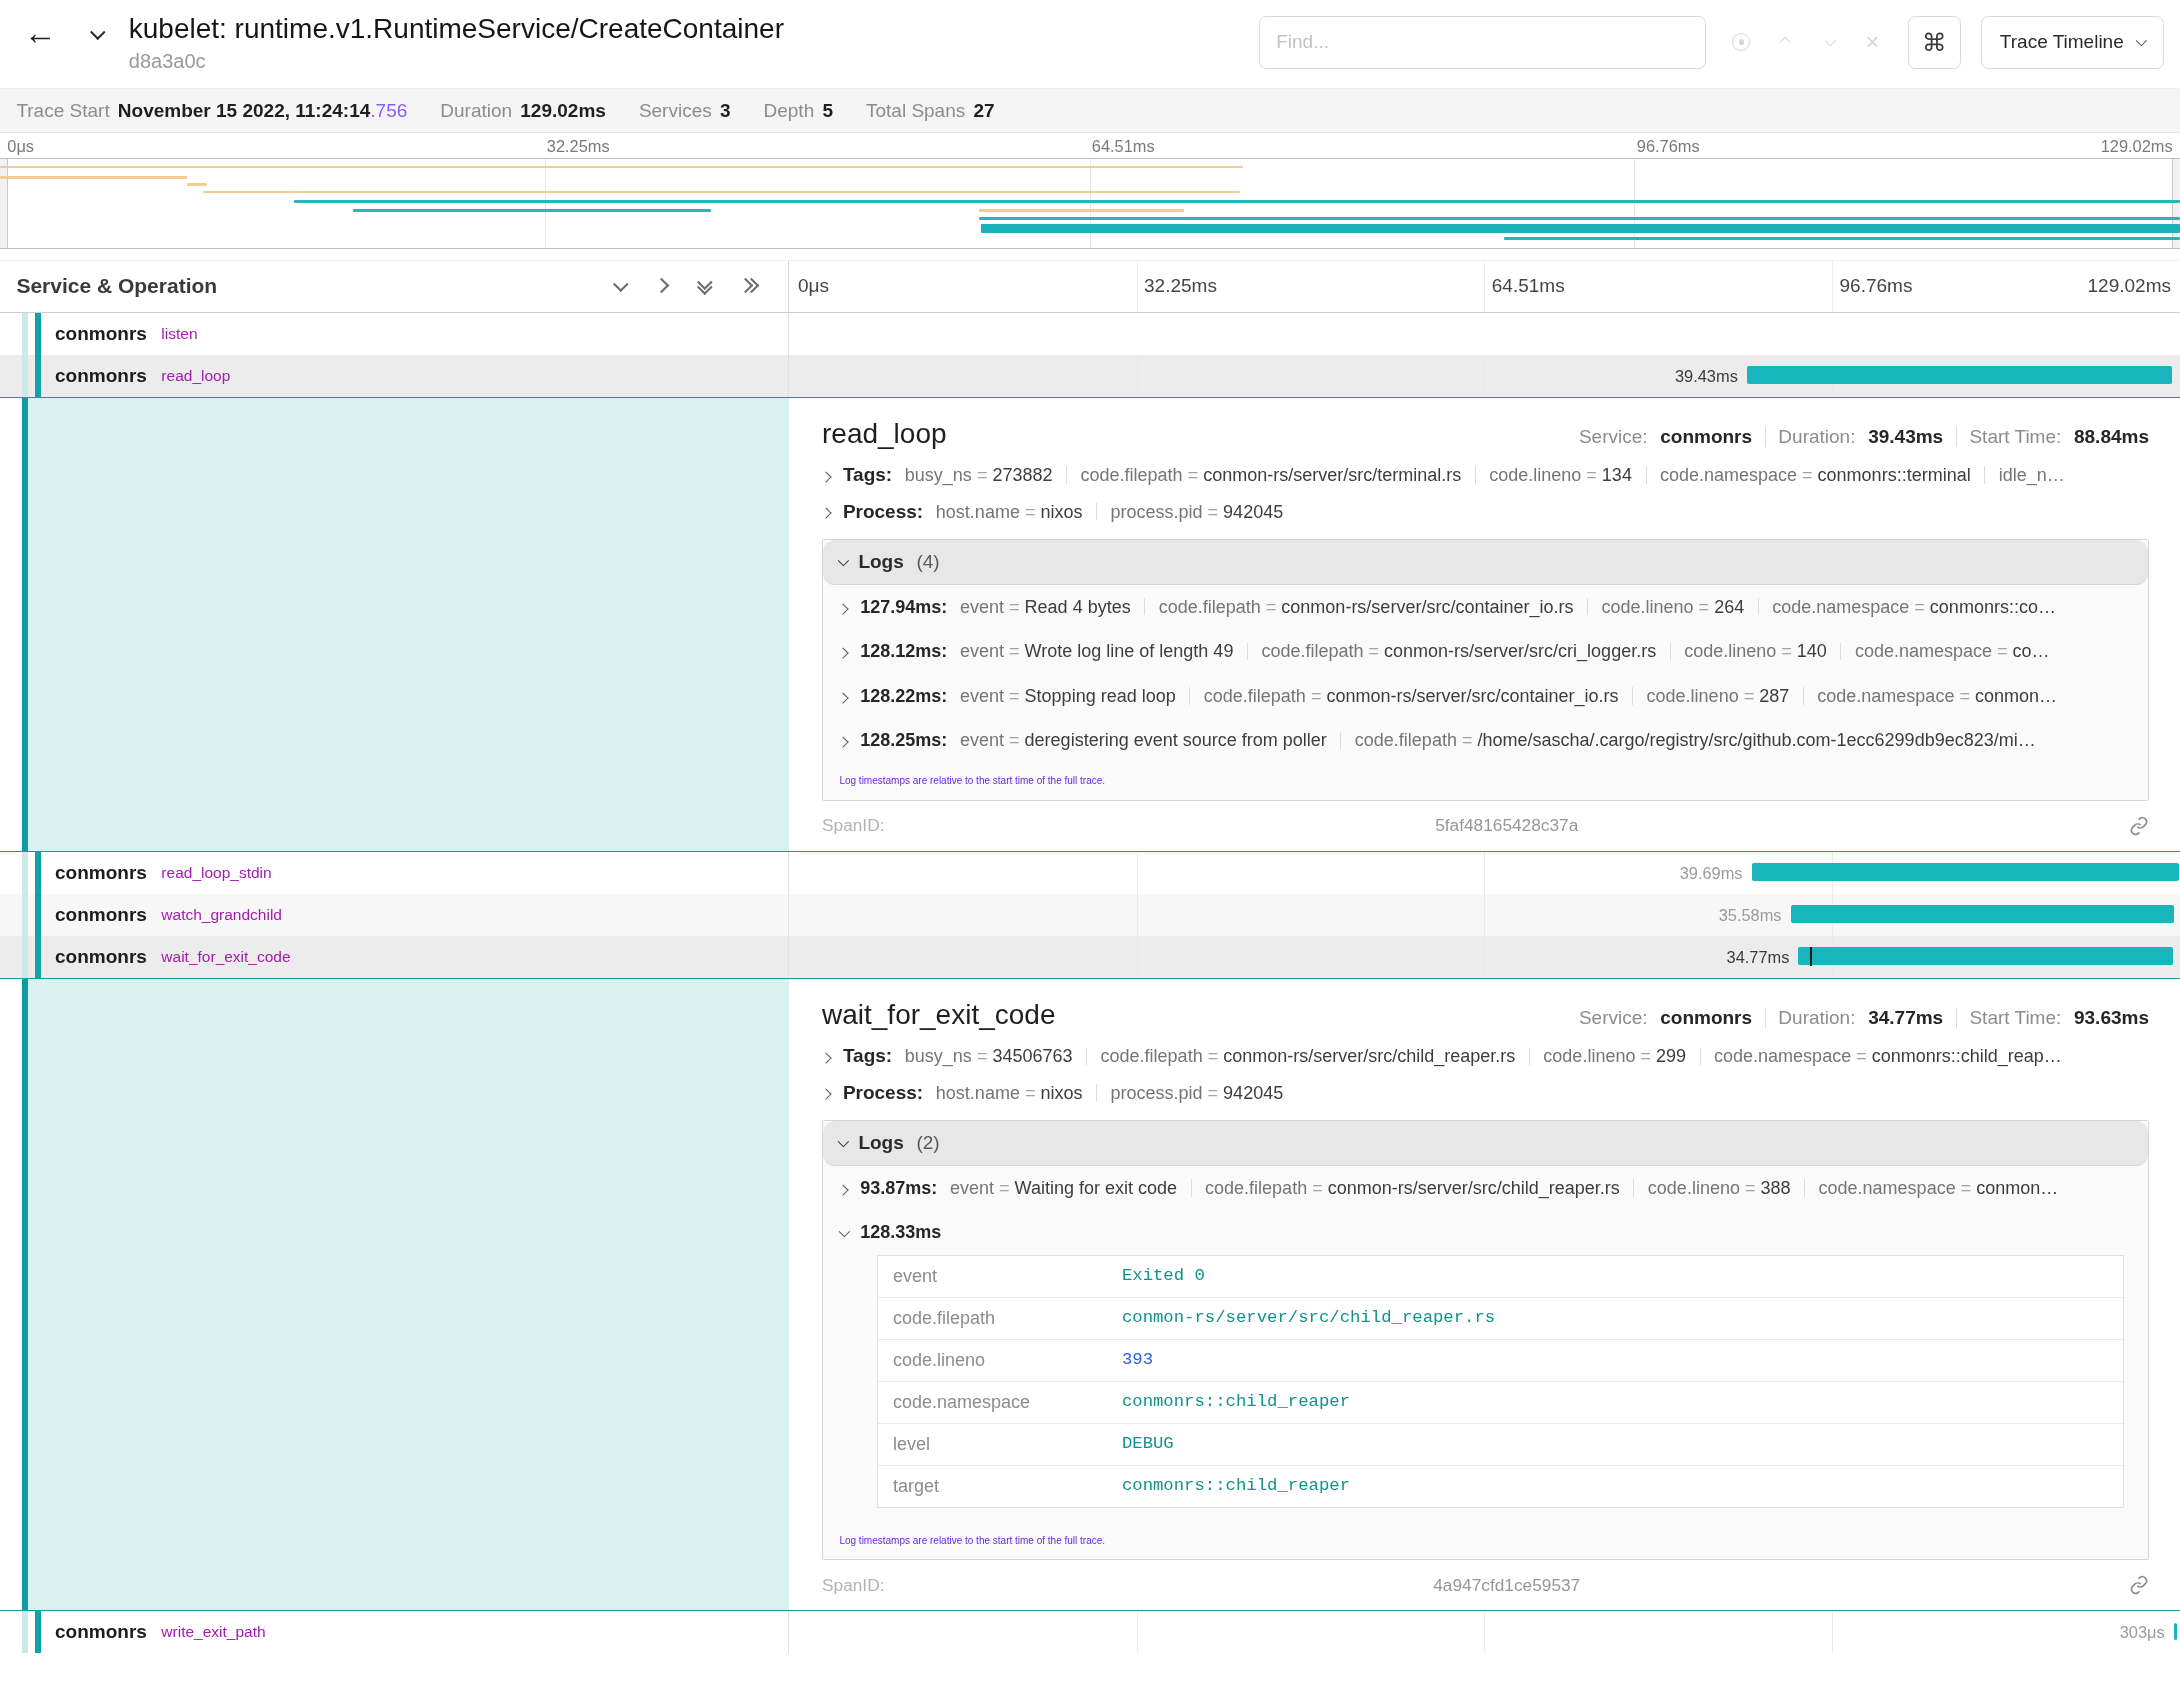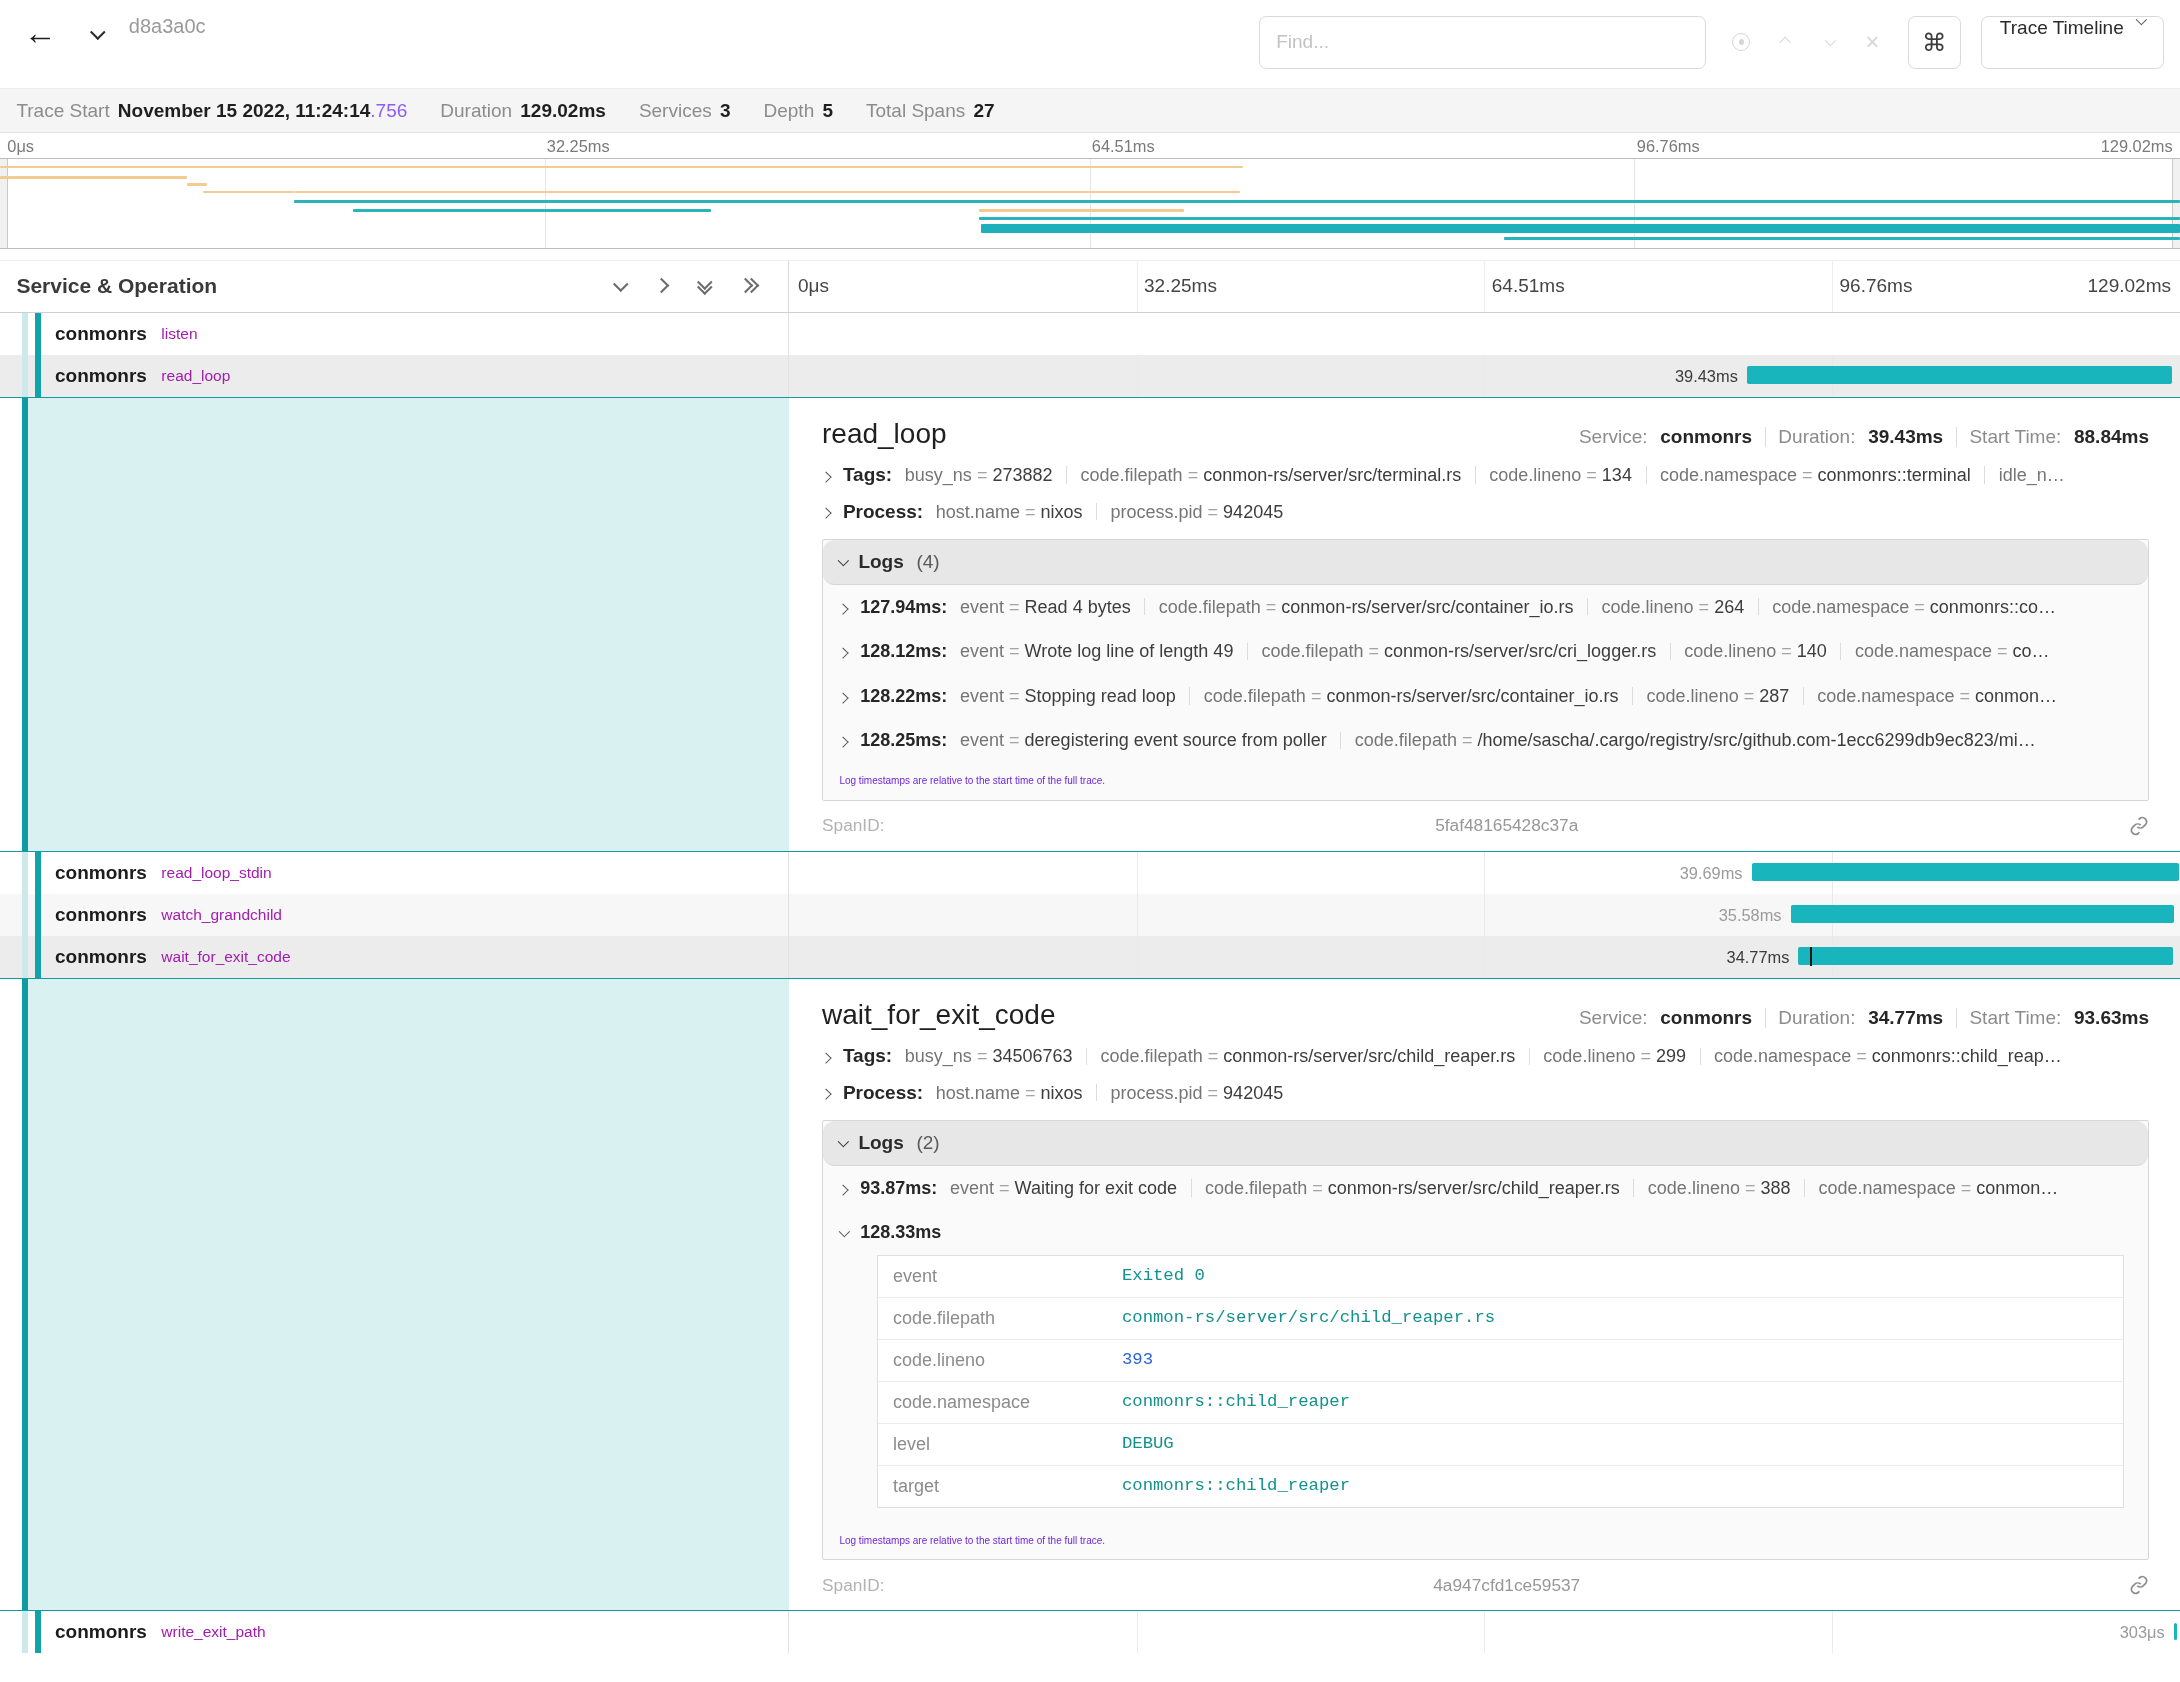--- a/index.html
+++ b/index.html
@@ -16,21 +16,21 @@
   .trace-id { font-size:20px; color:#9a9a9a; margin-top:3.6px; }
   .topbar-right { margin-left:auto; display:flex; align-items:center; gap:20px; padding-top:4.5px; }
   .find-box { width:447px; height:53px; border:0.9px solid #d9d9d9; border-radius:7.3px; display:flex; align-items:center; padding:0 16.4px; background:#fff; }
   .find-box input { border:none; outline:none; width:100%; font-size:19px; font-family:inherit; color:#333; }
   .find-box input::placeholder { color:#c3c3c3; }
   .find-tools { display:flex; align-items:center; gap:12.7px; color:#d6d6d6; }
   .tool { width:31px; height:31px; display:flex; align-items:center; justify-content:center; background:none; border:none; color:#d6d6d6; cursor:default; font-size:23.6px; }
   .target-ring { width:18px; height:18px; border:1.8px solid #d6d6d6; border-radius:50%; position:relative; }
   .target-ring::after { content:""; position:absolute; left:50%; top:50%; width:5.5px; height:5.5px; margin:-2.7px 0 0 -2.7px; border-radius:50%; background:#d6d6d6; }
   .cmd-btn { width:53px; height:53px; border:0.9px solid #d9d9d9; border-radius:7.3px; background:#fff; font-size:24.5px; color:#3c3c3c; cursor:pointer; }
-  .tt-btn { height:53px; border:0.9px solid #d9d9d9; border-radius:7.3px; background:#fff; font-size:19px; color:#2b2b2b; cursor:pointer; display:flex; gap:12.7px; padding:0 18px; font-family:inherit; }
+  .tt-btn { height:53px; border:0.9px solid #d9d9d9; border-radius:7.3px; background:#fff; font-size:19px; color:#2b2b2b; cursor:pointer; display:flex; align-items:center; gap:12.7px; padding:0 18px; font-family:inherit; }
   .tt-btn .cv { color:#555; }
 
   
   .cv { display:inline-block; width:11px; height:11px; border-right:2.3px solid currentColor; border-bottom:2.3px solid currentColor; }
   .cv.d { transform:rotate(45deg) translateY(-1.8px); }
   .cv.r { transform:rotate(-45deg); }
   .cv.sm { width:8.2px; height:8.2px; border-width:1.8px; }
   .dbl-d { display:inline-flex; flex-direction:column; }
   .dbl-d .cv + .cv { margin-top:-6.4px; }
   .dbl-r { display:inline-flex; }
@@ -127,20 +127,21 @@
 <body>
 
 <div class="app">
 
   <header class="topbar">
     <button class="icon-btn back-btn">←</button>
     <button class="icon-btn collapse-btn">
         <span class="cv d"></span>
       </button>
     <div class="title-block">
+      <div class="trace-title">kubelet: runtime.v1.RuntimeService/CreateContainer</div>
       <div class="trace-id">d8a3a0c</div>
     </div>
     <div class="topbar-right">
       <div class="find-box">
         <input placeholder="Find..." style="">
       </div>
       <div class="find-tools">
         <button class="tool">
             <span class="target-ring"></span>
           </button>

